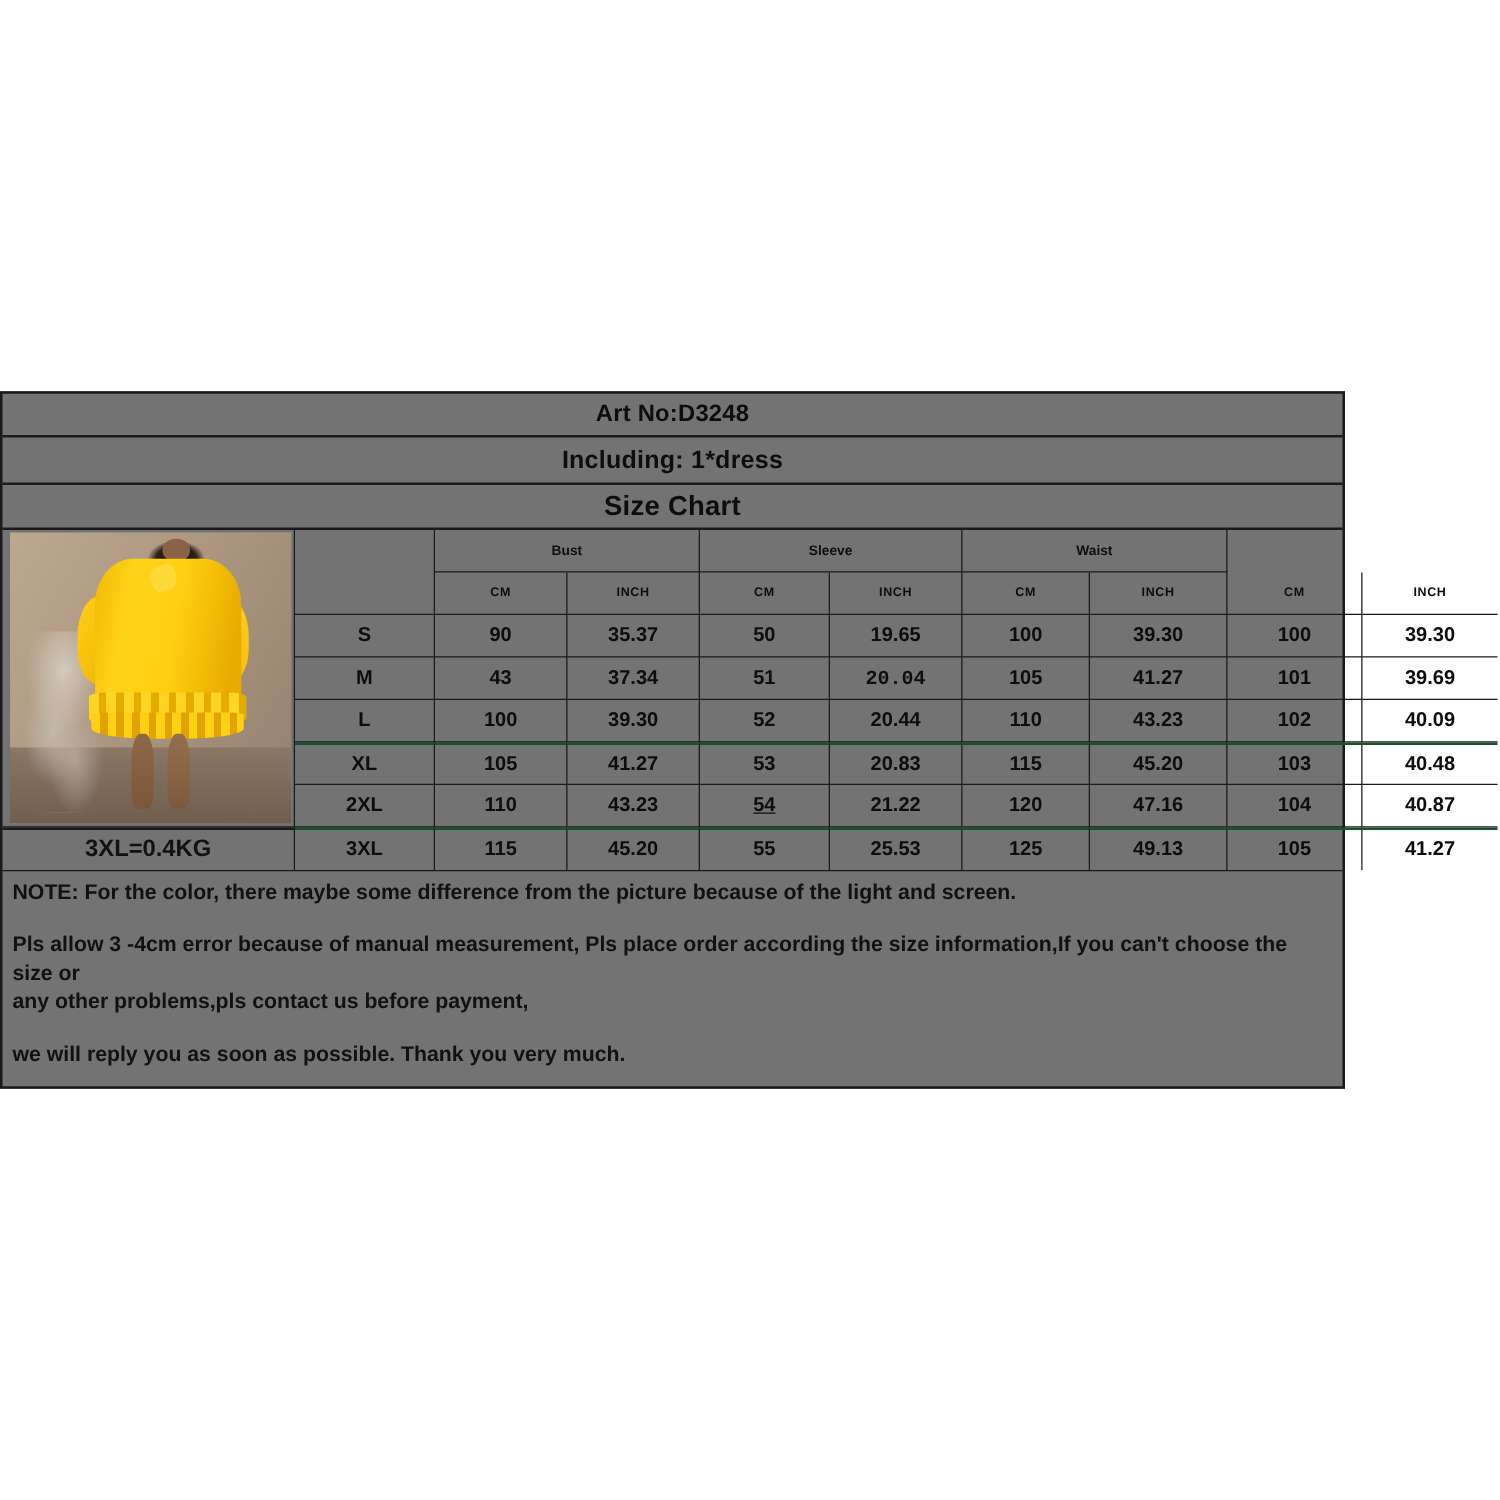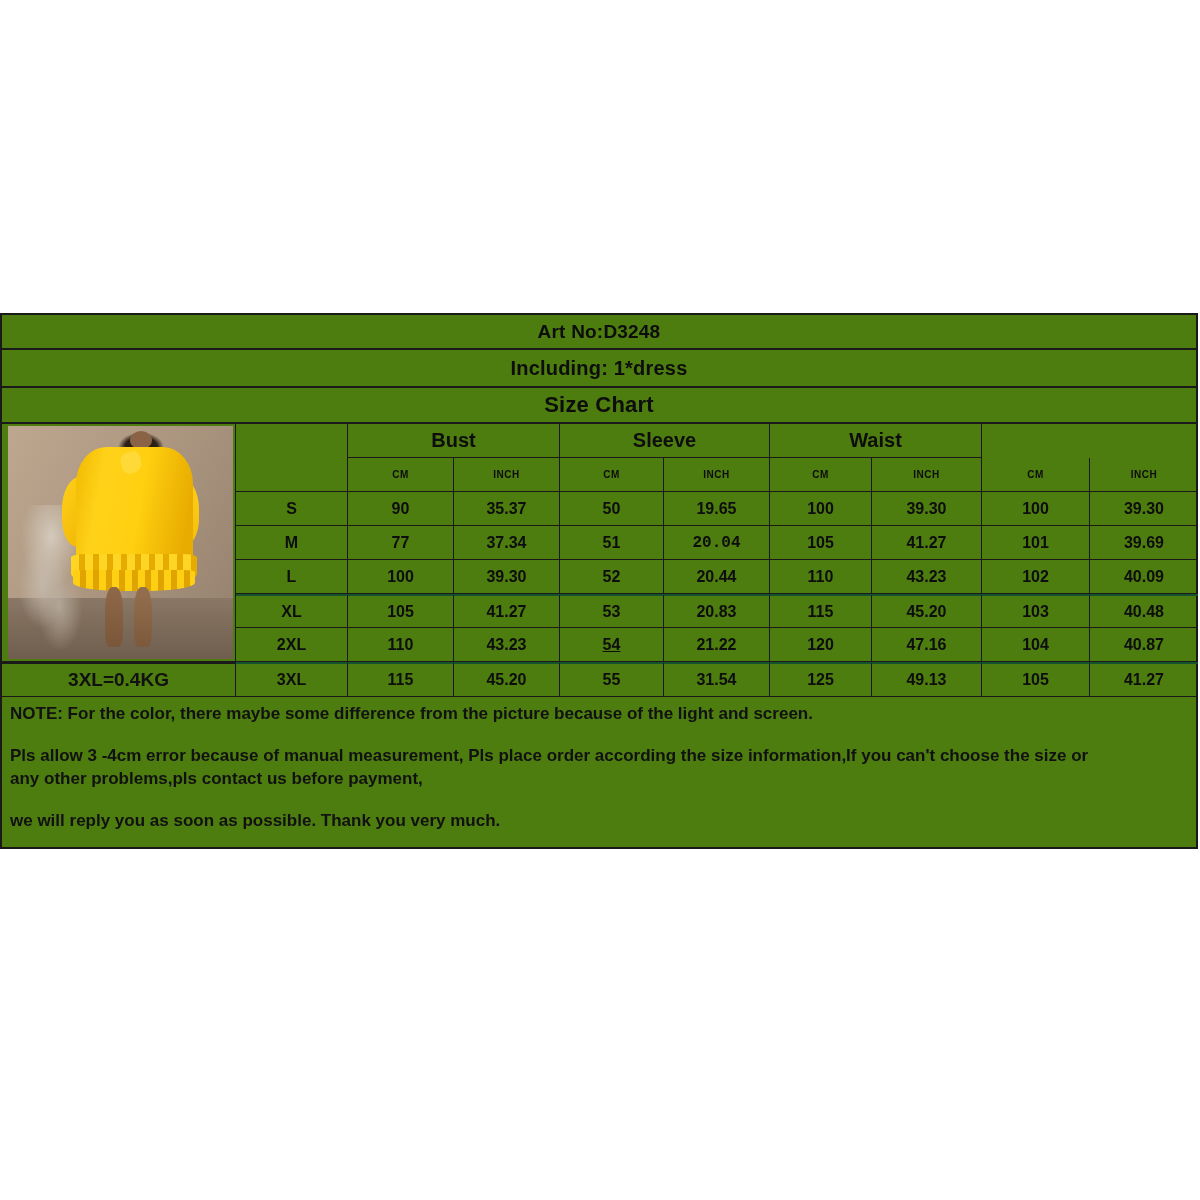--- a/index.html
+++ b/index.html
@@ -12,24 +12,24 @@
     background: #ffffff;
     font-family: "Liberation Sans", sans-serif;
     color: #111111;
     overflow: hidden;
   }
 
   .sheet {
     position: absolute;
     left: 0;
     top: 313px;
-    width: 1198px;
+    width: 1076px;
     border: 2px solid #1a1a1a;
     box-sizing: border-box;
-    background: #4d7c0f;
+    background: #737373;
   }
 
   
   .title-row {
     border-bottom: 2px solid #1a1a1a;
     text-align: center;
     font-weight: bold;
     color: #0d0d0d;
     letter-spacing: 0.2px;
   }
@@ -49,21 +49,21 @@
     display: flex;
     align-items: center;
     justify-content: center;
     font-size: 16px;
     font-weight: bold;
     color: #0d0d0d;
     box-sizing: border-box;
     overflow: hidden;
   }
   .cell.last-col { border-right: none; }
-  .cell.group-head { font-size: 20px; }
+  .cell.group-head { font-size: 11px; }
   .cell.unit-head  { font-size: 10px; letter-spacing: 0.5px; }
   .cell.size-label { font-size: 16px; }
   .cell.thick-top  { border-top: 2px solid #14532d; }
   .cell.no-bottom  { border-bottom: none; text-align: center; }
 
   
   .photo-cell {
     grid-column: 1 / 2;
     grid-row: 1 / 8;
     border-right: 1px solid #1a1a1a;
@@ -252,21 +252,21 @@
     <div class="cell" style="grid-column:3; grid-row:3;">90</div>
     <div class="cell" style="grid-column:4; grid-row:3;">35.37</div>
     <div class="cell" style="grid-column:5; grid-row:3;">50</div>
     <div class="cell" style="grid-column:6; grid-row:3;">19.65</div>
     <div class="cell" style="grid-column:7; grid-row:3;">100</div>
     <div class="cell" style="grid-column:8; grid-row:3;">39.30</div>
     <div class="cell" style="grid-column:9; grid-row:3;">100</div>
     <div class="cell last-col" style="grid-column:10; grid-row:3;">39.30</div>
 
     <div class="cell size-label" style="grid-column:2; grid-row:4;">M</div>
-    <div class="cell" style="grid-column:3; grid-row:4;">77</div>
+    <div class="cell" style="grid-column:3; grid-row:4;">43</div>
     <div class="cell" style="grid-column:4; grid-row:4;">37.34</div>
     <div class="cell" style="grid-column:5; grid-row:4;">51</div>
     <div class="cell" style="grid-column:6; grid-row:4;font-family:Liberation Mono, monospace;">20.04</div>
     <div class="cell" style="grid-column:7; grid-row:4;">105</div>
     <div class="cell" style="grid-column:8; grid-row:4;">41.27</div>
     <div class="cell" style="grid-column:9; grid-row:4;">101</div>
     <div class="cell last-col" style="grid-column:10; grid-row:4;">39.69</div>
 
     <div class="cell size-label" style="grid-column:2; grid-row:5;">L</div>
     <div class="cell" style="grid-column:3; grid-row:5;">100</div>
@@ -297,21 +297,21 @@
     <div class="cell" style="grid-column:8; grid-row:7;">47.16</div>
     <div class="cell" style="grid-column:9; grid-row:7;">104</div>
     <div class="cell last-col" style="grid-column:10; grid-row:7;">40.87</div>
 
     <div class="weight-cell">3XL=0.4KG</div>
 
     <div class="cell size-label thick-top no-bottom" style="grid-column:2; grid-row:8;">3XL</div>
     <div class="cell thick-top no-bottom" style="grid-column:3; grid-row:8;">115</div>
     <div class="cell thick-top no-bottom" style="grid-column:4; grid-row:8;">45.20</div>
     <div class="cell thick-top no-bottom" style="grid-column:5; grid-row:8;">55</div>
-    <div class="cell thick-top no-bottom" style="grid-column:6; grid-row:8;">31.54</div>
+    <div class="cell thick-top no-bottom" style="grid-column:6; grid-row:8;">25.53</div>
     <div class="cell thick-top no-bottom" style="grid-column:7; grid-row:8;">125</div>
     <div class="cell thick-top no-bottom" style="grid-column:8; grid-row:8;">49.13</div>
     <div class="cell thick-top no-bottom" style="grid-column:9; grid-row:8;">105</div>
     <div class="cell last-col thick-top no-bottom" style="grid-column:10; grid-row:8;">41.27</div>
 
   </div>
 
   <div class="notes">
     <p>NOTE:  For the color, there maybe some difference from the picture because of the light and screen.</p>
     <div class="gap"></div>

